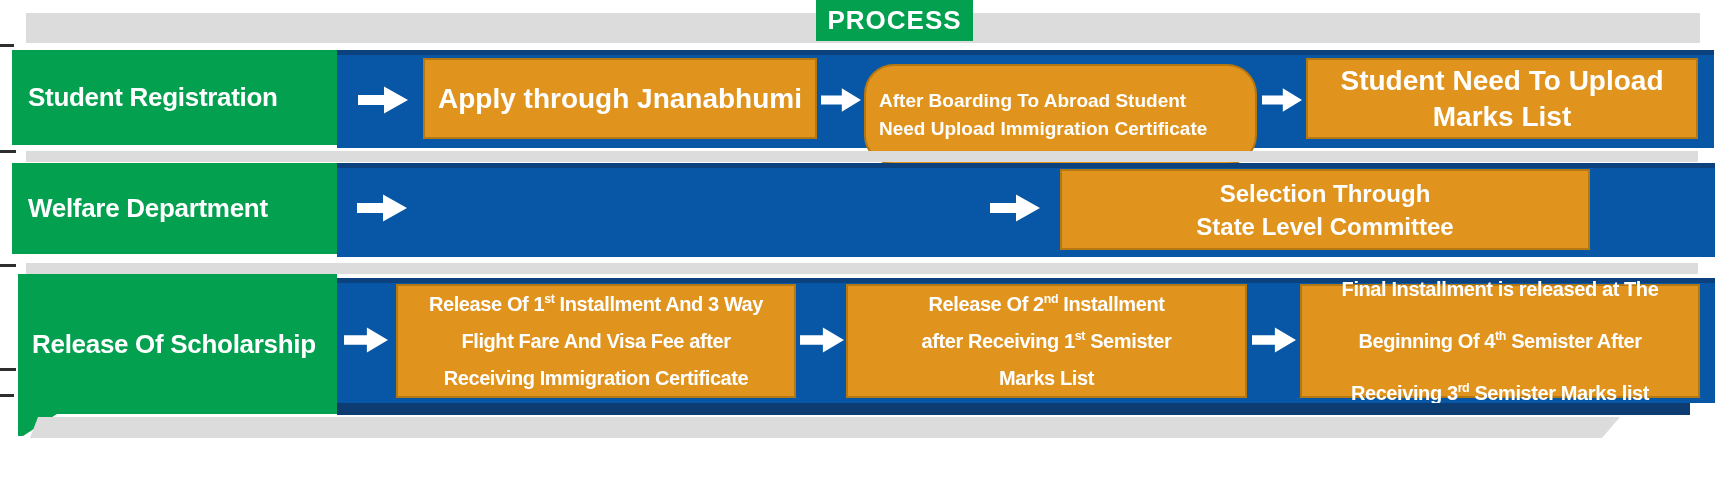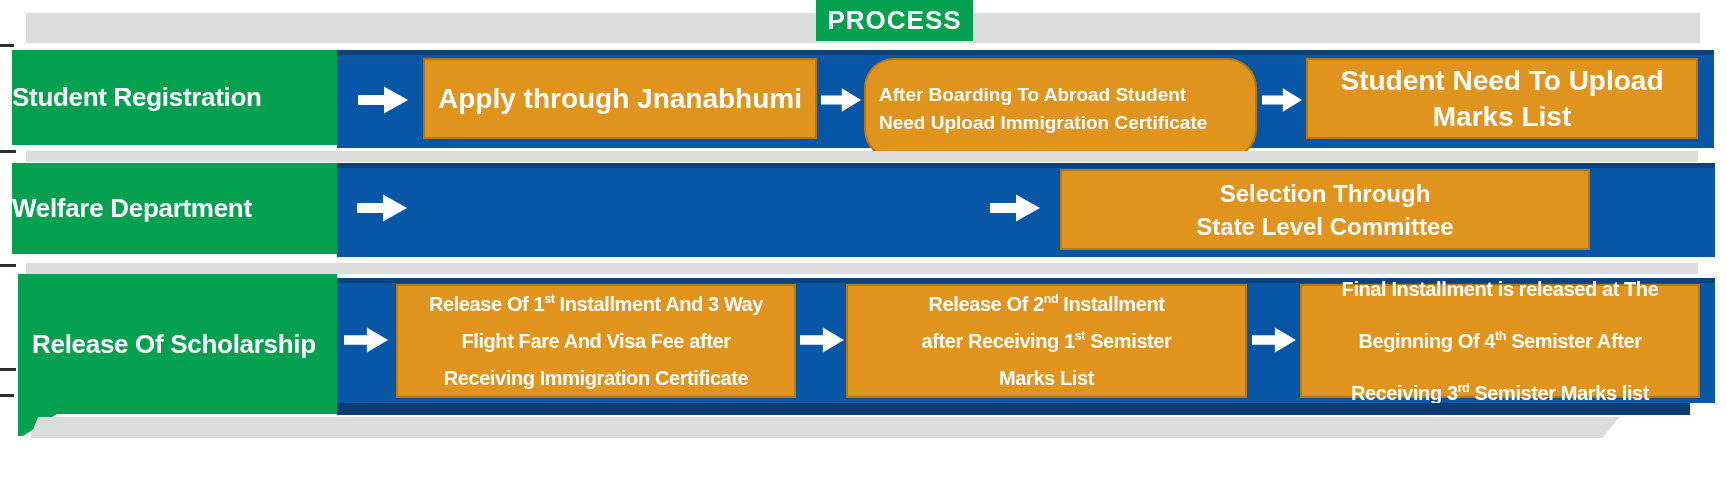--- a/index.html
+++ b/index.html
@@ -12,21 +12,21 @@
   .bar{position:absolute;background:var(--gray);}
   .band{position:absolute;background:var(--blue);}
   .band::before{content:"";position:absolute;left:0;top:0;right:0;height:5px;background:var(--navy);opacity:.8;}
   .process-box{
     position:absolute;background:var(--green);color:#fff;font-weight:bold;
     display:flex;align-items:center;justify-content:center;
     font-size:26px;letter-spacing:1px;margin-left:35px;
   }
   .glabel{
     position:absolute;background:var(--green);color:#fff;font-weight:bold;
-    display:flex;align-items:center;padding-left:0;box-sizing:border-box;
+    display:flex;align-items:center;padding-left:16px;box-sizing:border-box;
     font-size:26px;letter-spacing:-0.3px;white-space:nowrap;
   }
   .obox{
     position:absolute;background:var(--orange);border:2px solid var(--orange_border);
     color:#fff;font-weight:bold;box-sizing:border-box;
     display:flex;flex-direction:column;justify-content:center;align-items:center;
     text-align:center;
   }
   .obox .line{white-space:nowrap;}
   .obox.left{align-items:flex-start;text-align:left;padding-left:13px;}
@@ -57,21 +57,21 @@
   <div class="glabel" style="left:12px;top:50px;width:325px;height:95px;">Student Registration</div>
 
   <div class="arrow" style="left:358px;top:84px;width:50px;height:32px;"></div>
 
   <div class="obox fs28" style="left:423px;top:58px;width:394px;height:81px;">
     <div class="line">Apply through Jnanabhumi</div>
   </div>
 
   <div class="arrow" style="left:821px;top:86px;width:40px;height:28px;"></div>
 
-  <div class="obox left fs19" style="left:864px;top:58px;width:393px;height:101px;border-radius:30px;">
+  <div class="obox left fs19" style="left:864px;top:64px;width:393px;height:101px;border-radius:30px;">
     <div class="line">After Boarding To Abroad Student</div>
     <div class="line">Need Upload Immigration Certificate</div>
   </div>
 
   <div class="arrow" style="left:1262px;top:86px;width:40px;height:28px;"></div>
 
   <div class="obox fs28" style="left:1306px;top:58px;width:392px;height:81px;">
     <div class="line">Student Need To Upload</div>
     <div class="line">Marks List</div>
   </div>

